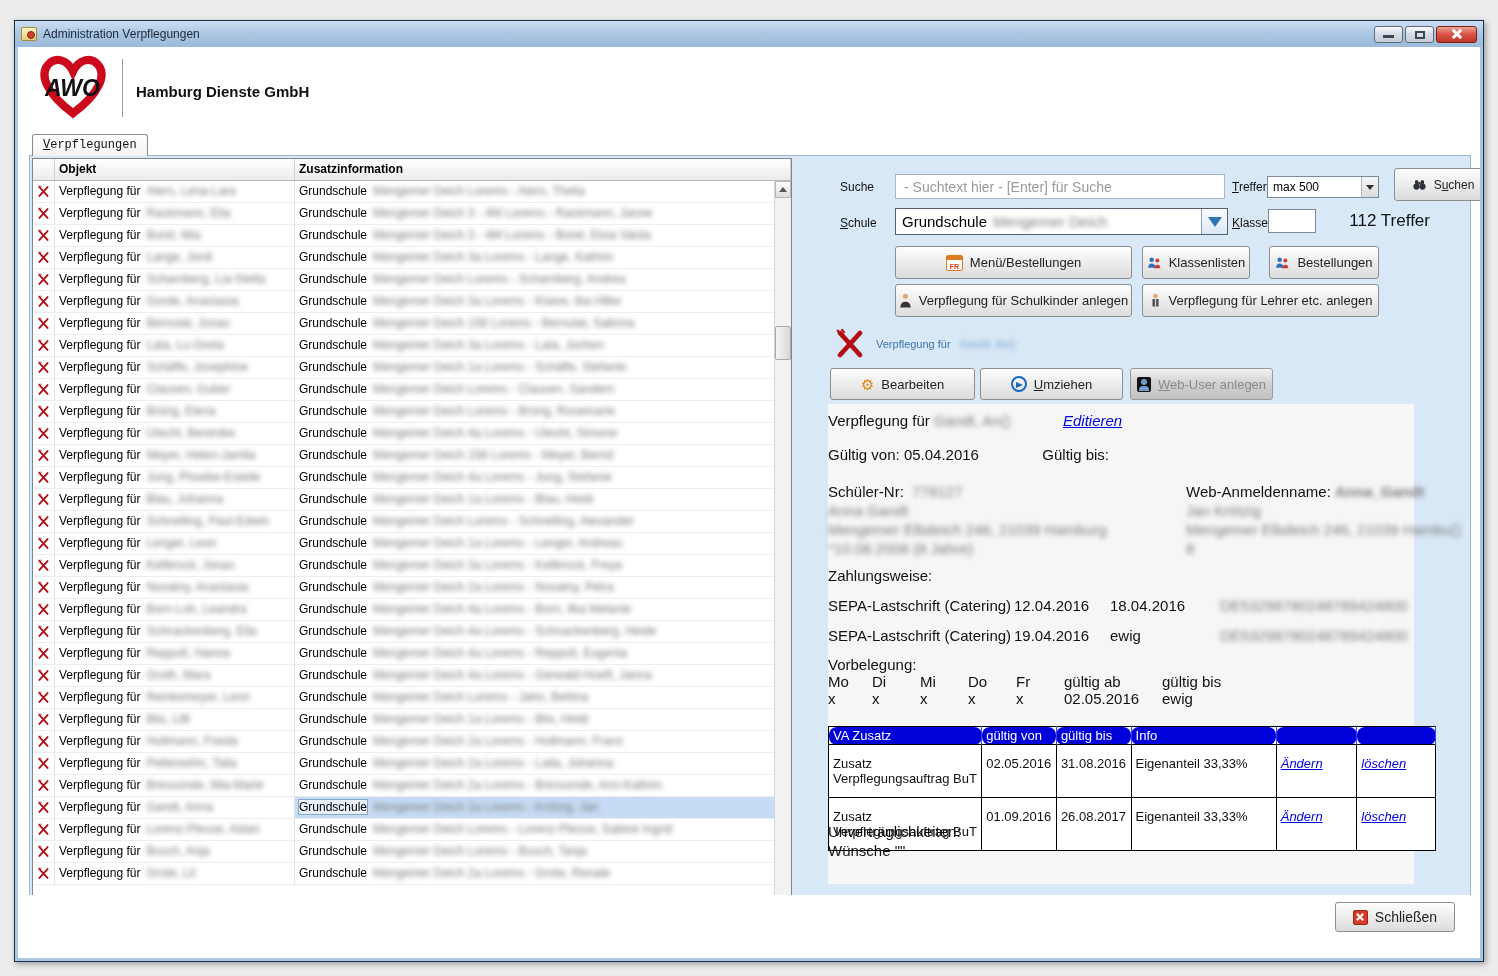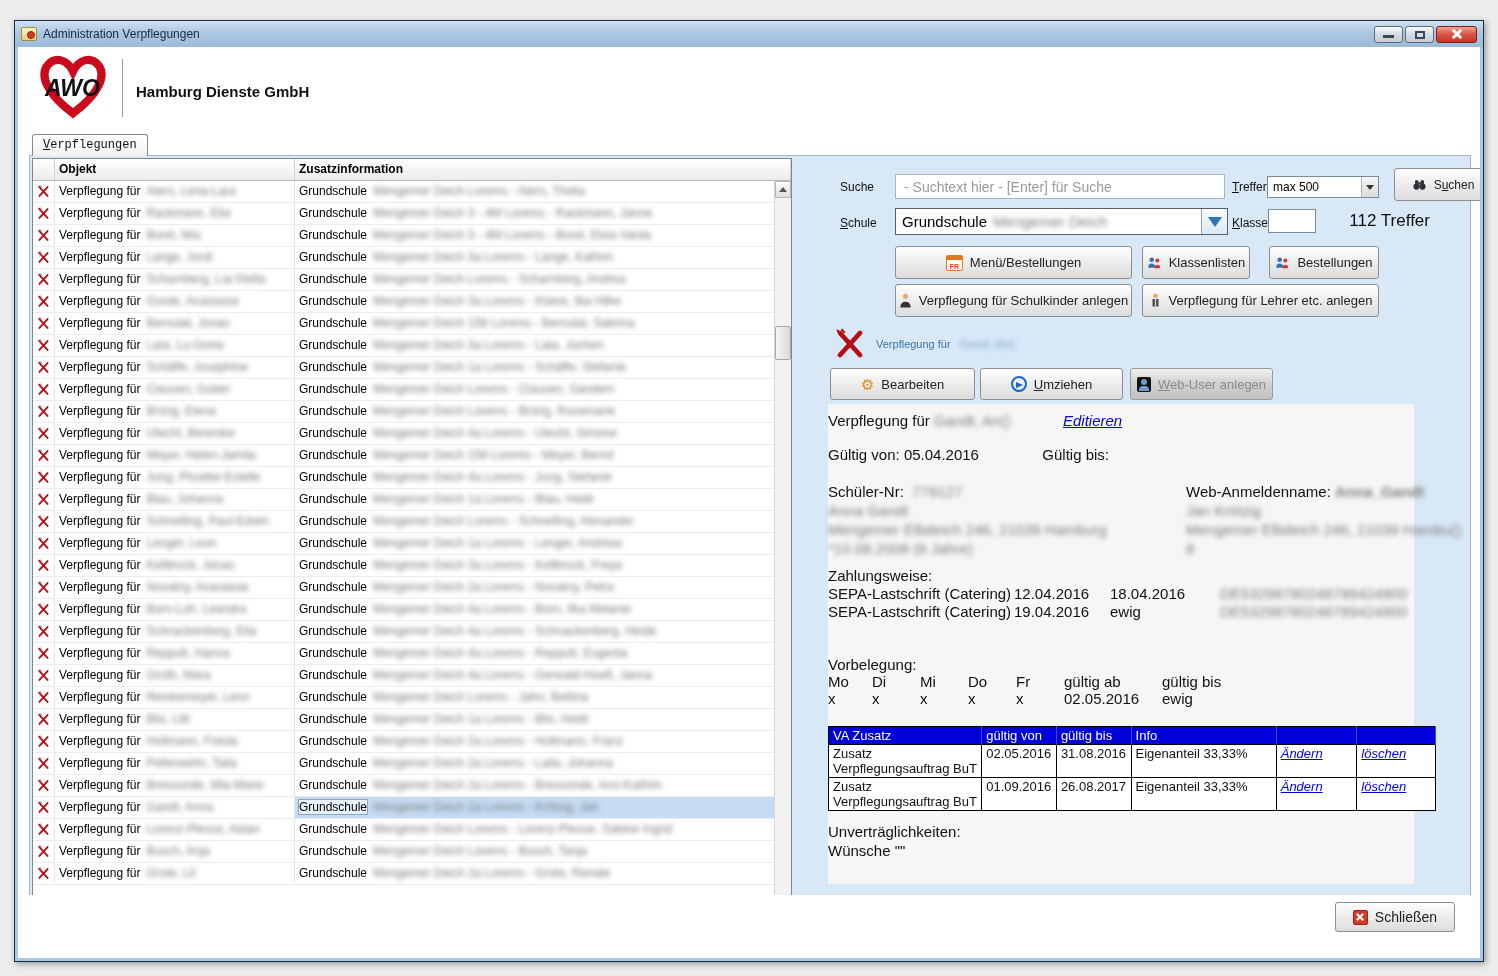--- a/index.html
+++ b/index.html
@@ -116,28 +116,28 @@
   .info { position:absolute; left:26px; top:248px; right:56px; bottom:38px; background:#f6f6f6; font-size:15px; color:#111; }
   .info .blur { margin-left:0; }
   .line-title { position:absolute; left:0; top:8px; }
   .link { color:#0000dd; text-decoration:underline; cursor:pointer;font-style:italic; }
   .lnk-edit { position:absolute; left:235px; top:8px; font-size:15px; }
   .line-gueltig { position:absolute; left:0; top:42px; }
   .col-left  { position:absolute; left:0; top:78px; width:350px; line-height:19px; }
   .col-right { position:absolute; left:358px; top:78px; width:320px; line-height:19px; }
   .zahlung { position:absolute; left:0; top:163px; line-height:18px; }
   .z-row span { display:inline-block; }
-  .z-art { width:186px; } .z-von { width:96px; } .z-bis { width:110px; }
+  .z-art { width:186px;margin-top:12px; } .z-von { width:96px; } .z-bis { width:110px; }
   .vorb { position:absolute; left:0; top:252px; line-height:17px; }
   .vb-cell { display:inline-block; }
   .vb-cell.d { width:48px; } .vb-cell.d0 { width:44px; } .vb-cell.ga { width:98px; } .vb-cell.gb { width:90px; }
 
   .va-table { position:absolute; left:0; top:322px; width:608px; border:1px solid #000; border-collapse:collapse; font-size:13px; background:#fff; }
-  .va-table th { background:#0000d8; color:#fff; font-weight:normal; text-align:left; padding:1px 4px; border-right:1px solid #4444ee; font-size:13px; }
-  .va-table td { border:1px solid #000; padding:1px 4px; vertical-align:top; }
+  .va-table th { background:#0000d8; color:#fff; font-weight:normal; text-align:left; padding:1px 4px; border-right:1px solid #4444ee; font-size:13px;border-radius:8px; }
+  .va-table td { border:1px solid #000; padding:11px 4px; vertical-align:top; }
   .va-c0 { width:152px; } .va-c1 { width:74px; } .va-c2 { width:74px; } .va-c3 { width:144px; } .va-c4 { width:80px; } .va-c5 { width:78px; }
 
   .unvertr { position:absolute; left:0; top:418px; line-height:19px; }
 
   
   .footer { position:absolute; left:11px; bottom:18px; width:1442px; height:45px; background:#fff; }
   .btn-schliessen { position:absolute; right:16px; top:7px; width:120px; height:30px; font-size:14px; }
   .ico-close-red { width:15px; height:15px; background:#d53c2a; border:1px solid #9c2416; border-radius:2px; position:relative; }
   .ico-close-red::before, .ico-close-red::after { content:""; position:absolute; left:50%; top:50%; width:9px; height:2px; background:#fff; }
   .ico-close-red::before { transform:translate(-50%,-50%) rotate(45deg); }

